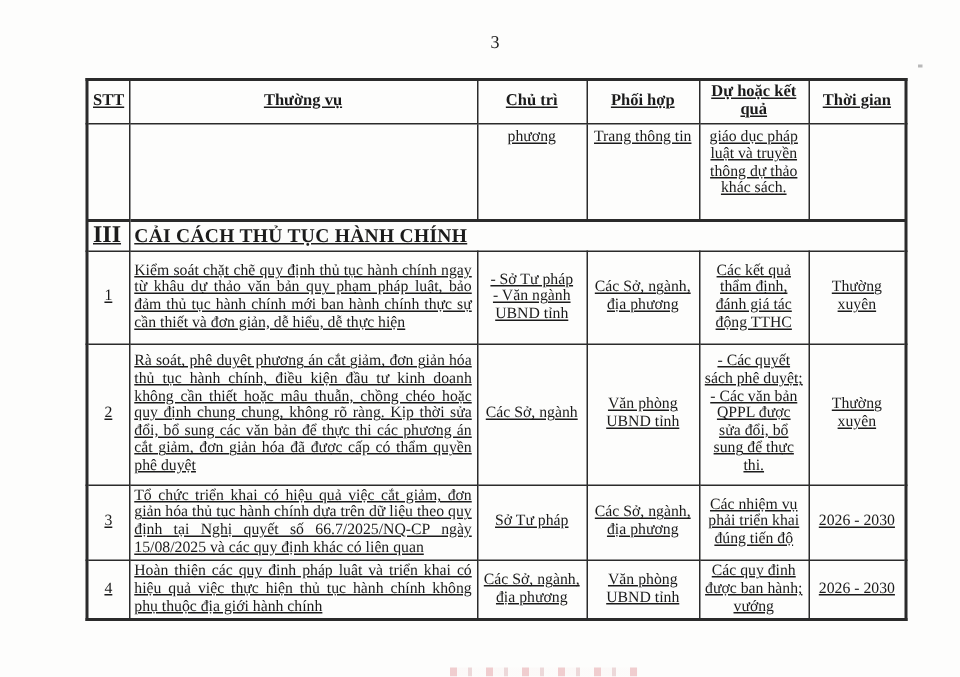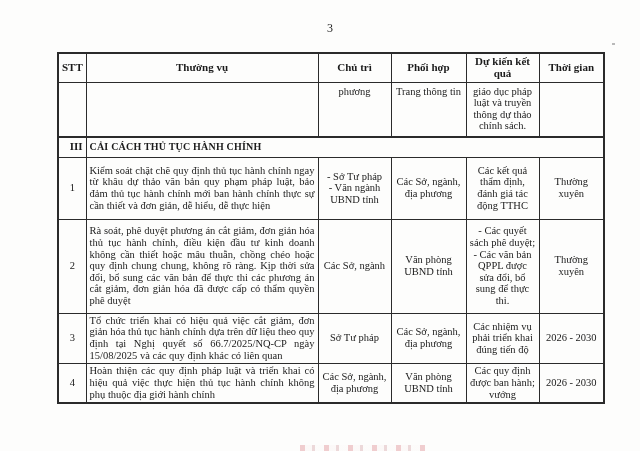--- a/index.html
+++ b/index.html
@@ -31,23 +31,23 @@
     table-layout: fixed;
     font-size: 10.5px;
   }
   table.plan td, table.plan th {
     border: 1px solid #2b2b2b;
     vertical-align: middle;
     overflow: hidden;
     padding: 1px 3px;
     line-height: 11.6px;
   }
-  table.plan { border: 2px solid #2b2b2b; }
+  table.plan { border: 2px solid #2b2b2b; text-decoration: underline; }
   tr.h-header   { height: 29px; }
-  tr.h-carry    { height: 55px; }
+  tr.h-carry    { height: 65px; }
   tr.h-section  { height: 20px; }
   tr.h-r1 { height: 62px; }
   tr.h-r2 { height: 94px; }
   tr.h-r3 { height: 50px; }
   tr.h-r4 { height: 40px; }
   th.head {
     font-weight: bold;
     text-align: center;
     font-size: 11px;
     line-height: 13px;
@@ -57,24 +57,24 @@
     text-align: justify;
     padding: 2px 4px;
     line-height: 11.8px;
   }
   td.c-mid, td.c-result, td.c-time {
     text-align: center;
     white-space: pre-line;
   }
   tr.h-carry td { vertical-align: top; padding-top: 3px; }
   tr.h-section td { border-top: 2px solid #2b2b2b; }
-  td.c-sec-num { text-align: right; font-weight: bold; font-size: 11px; }
+  td.c-sec-num { text-align: left; font-weight: bold; font-size: 16px; }
   td.c-sec-title {
     font-weight: bold;
-    font-size: 10px;
+    font-size: 13px;
     padding-left: 10px;
     letter-spacing: 0.2px;
   }
   .scan-artifact-red {
     position: absolute;
     left: 300px; top: 445px;
     width: 125px; height: 6px;
     opacity: 0.45;
     background: repeating-linear-gradient(
       90deg,
@@ -100,30 +100,30 @@
     <col style="width:73px">
     <col style="width:65px">
   </colgroup>
 
   <tbody>
       <tr class="h-header">
     <th class="head">STT</th>
     <th class="head">Thường vụ</th>
     <th class="head">Chủ trì</th>
     <th class="head">Phối hợp</th>
-    <th class="head">Dự kiến kết quả</th>
+    <th class="head">Dự hoặc kết quả</th>
     <th class="head">Thời gian</th>
   </tr>
 
   <tr class="h-carry">
     <td class="c-stt"></td>
     <td class="c-task"></td>
     <td class="c-mid">phương</td>
     <td class="c-mid">Trang thông tin</td>
-    <td class="c-result">giáo dục pháp luật và truyền thông dự thảo chính sách.</td>
+    <td class="c-result">giáo dục pháp luật và truyền thông dự thảo khác sách.</td>
     <td class="c-time"></td>
   </tr>
 
   <tr class="h-section">
     <td class="c-sec-num">III</td>
     <td class="c-sec-title" colspan="5">CẢI CÁCH THỦ TỤC HÀNH CHÍNH</td>
   </tr>
 
   <tr class="h-r1">
     <td class="c-stt">1</td>

